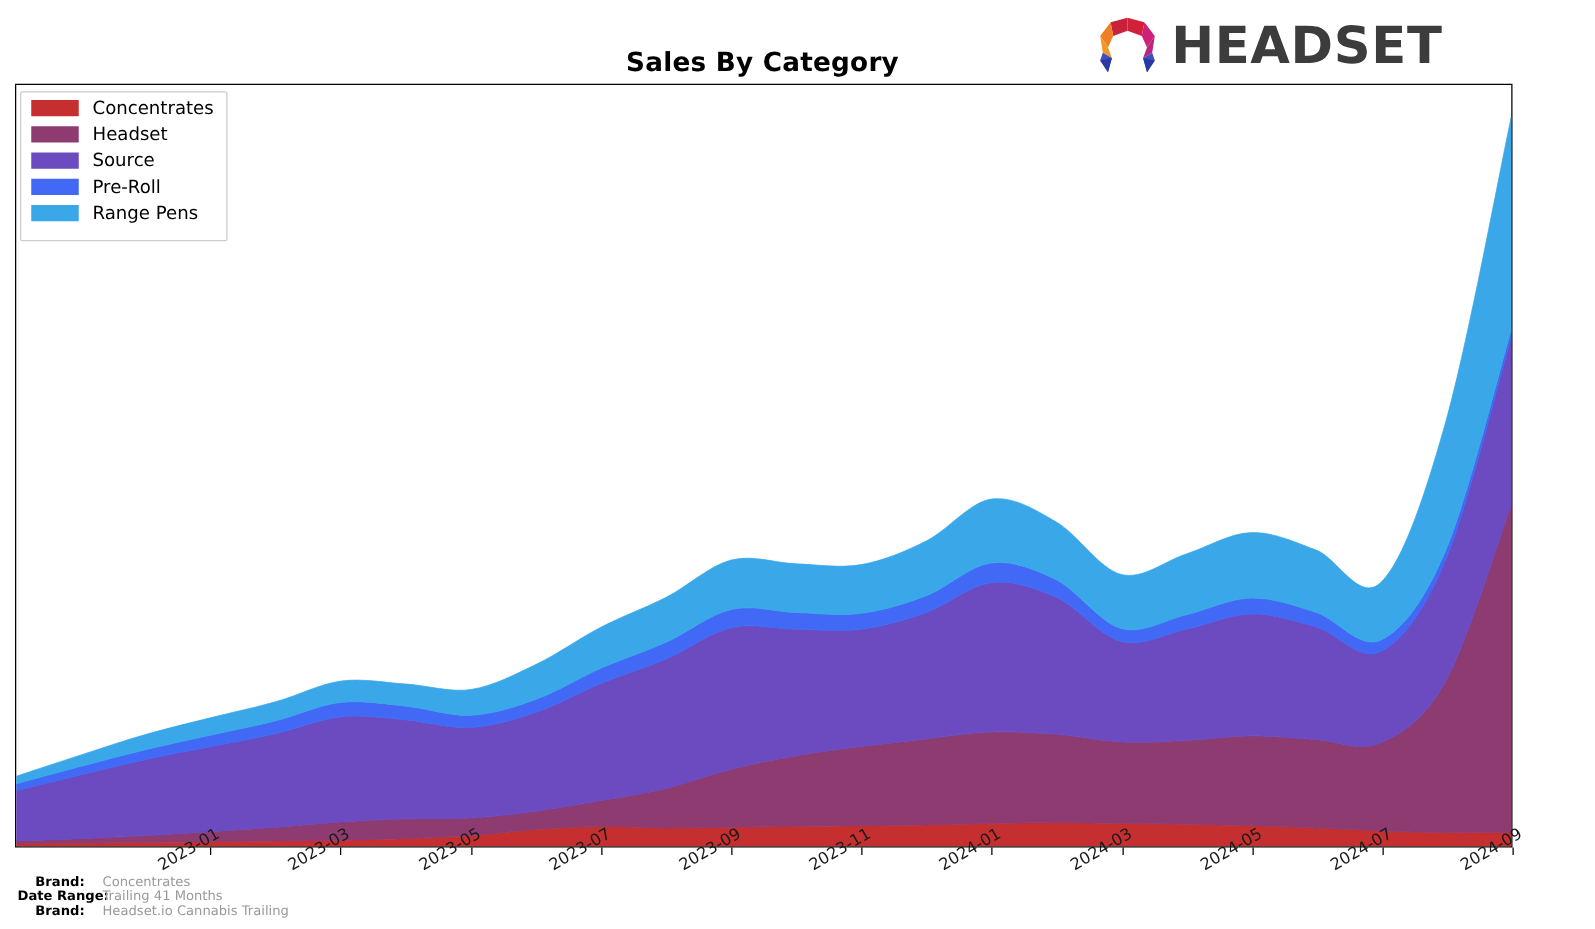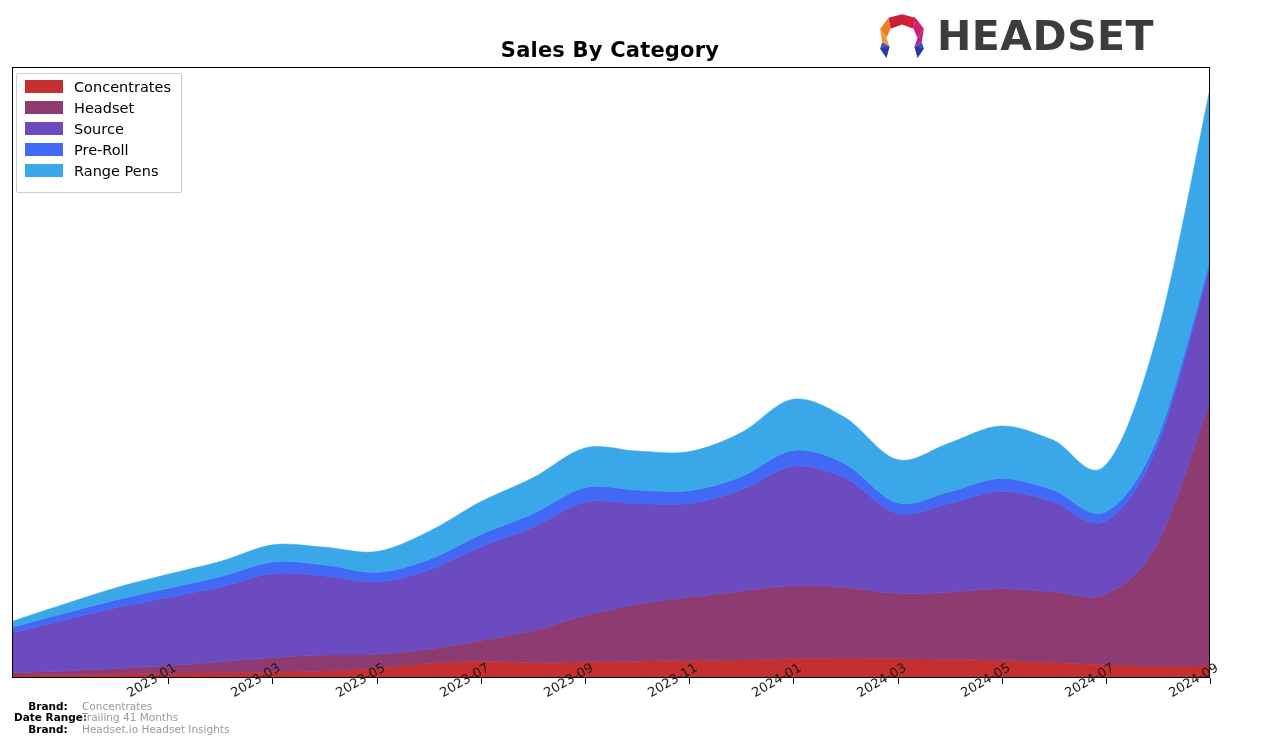--- a/index.html
+++ b/index.html
@@ -244,17 +244,17 @@
       <div class="footer-row">
         <span class="footer-key">Brand:</span>
         <span class="footer-val">Concentrates</span>
       </div>
       <div class="footer-row">
         <span class="footer-key">Date Range:</span>
         <span class="footer-val">Trailing 41 Months</span>
       </div>
       <div class="footer-row">
         <span class="footer-key">Brand:</span>
-        <span class="footer-val">Headset.io Headset Insights</span>
+        <span class="footer-val">Headset.io Cannabis Trailing</span>
       </div>
     </div>
 
 </div>
 
 </body></html>

